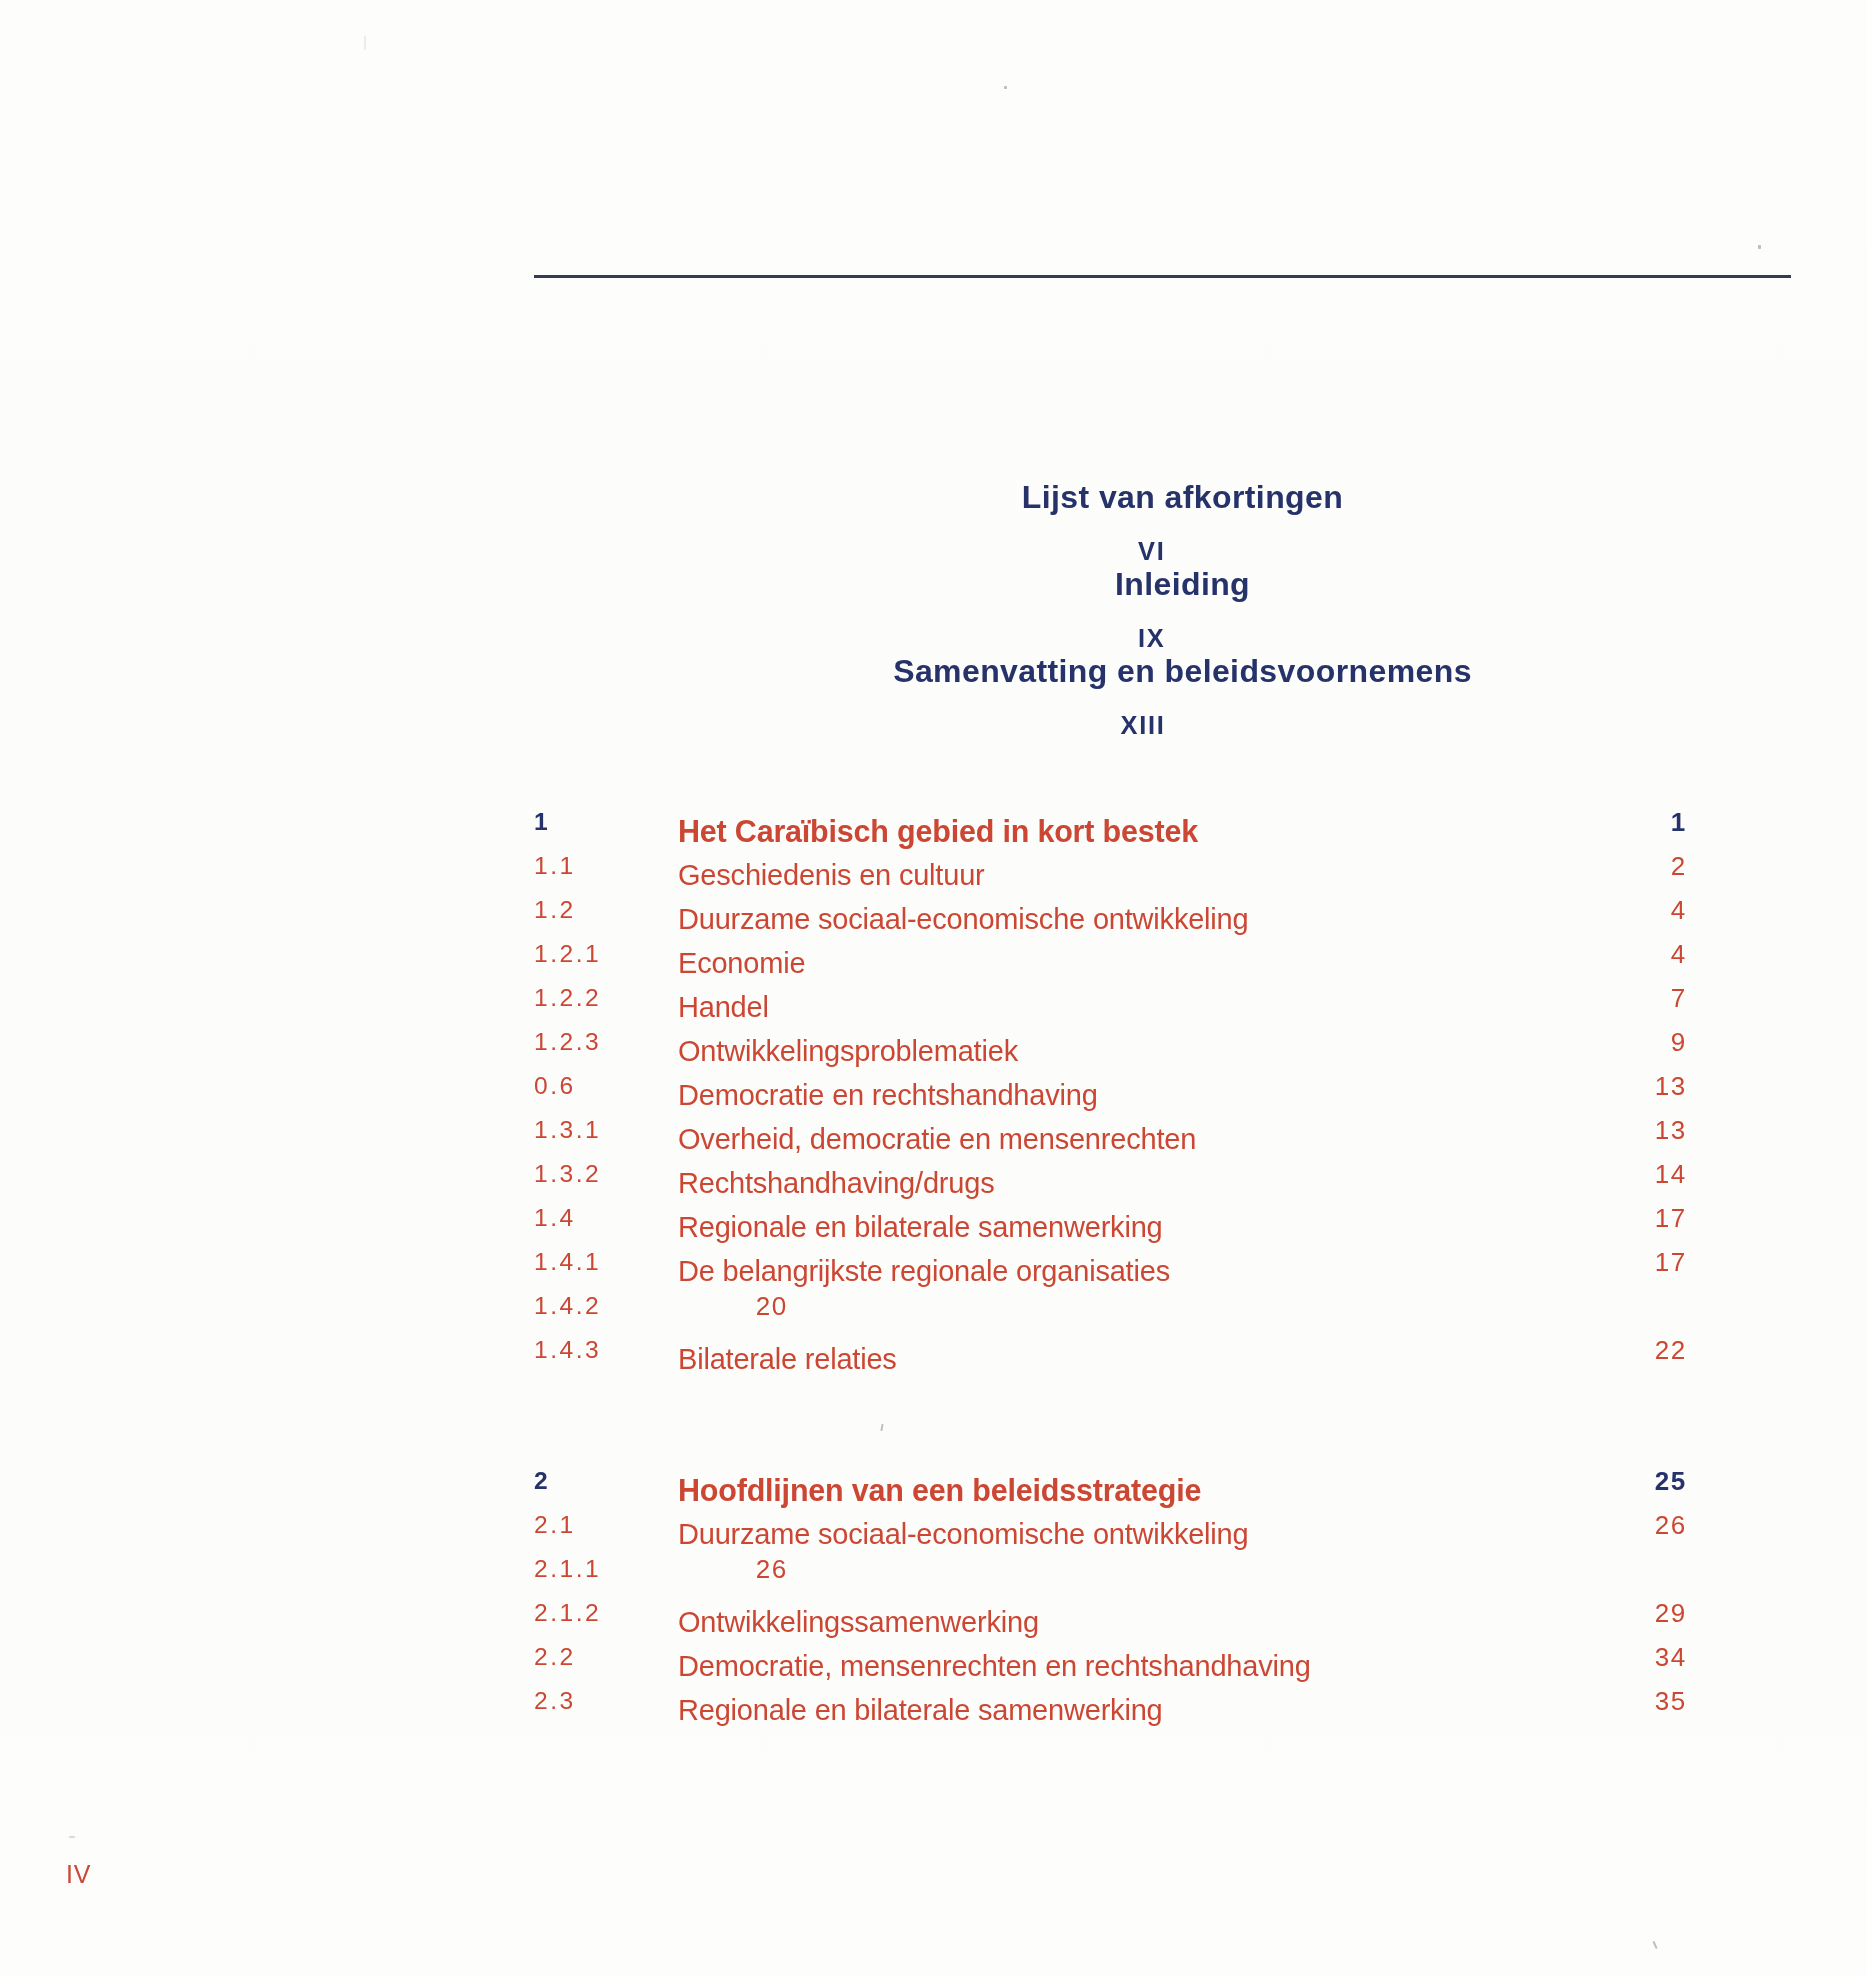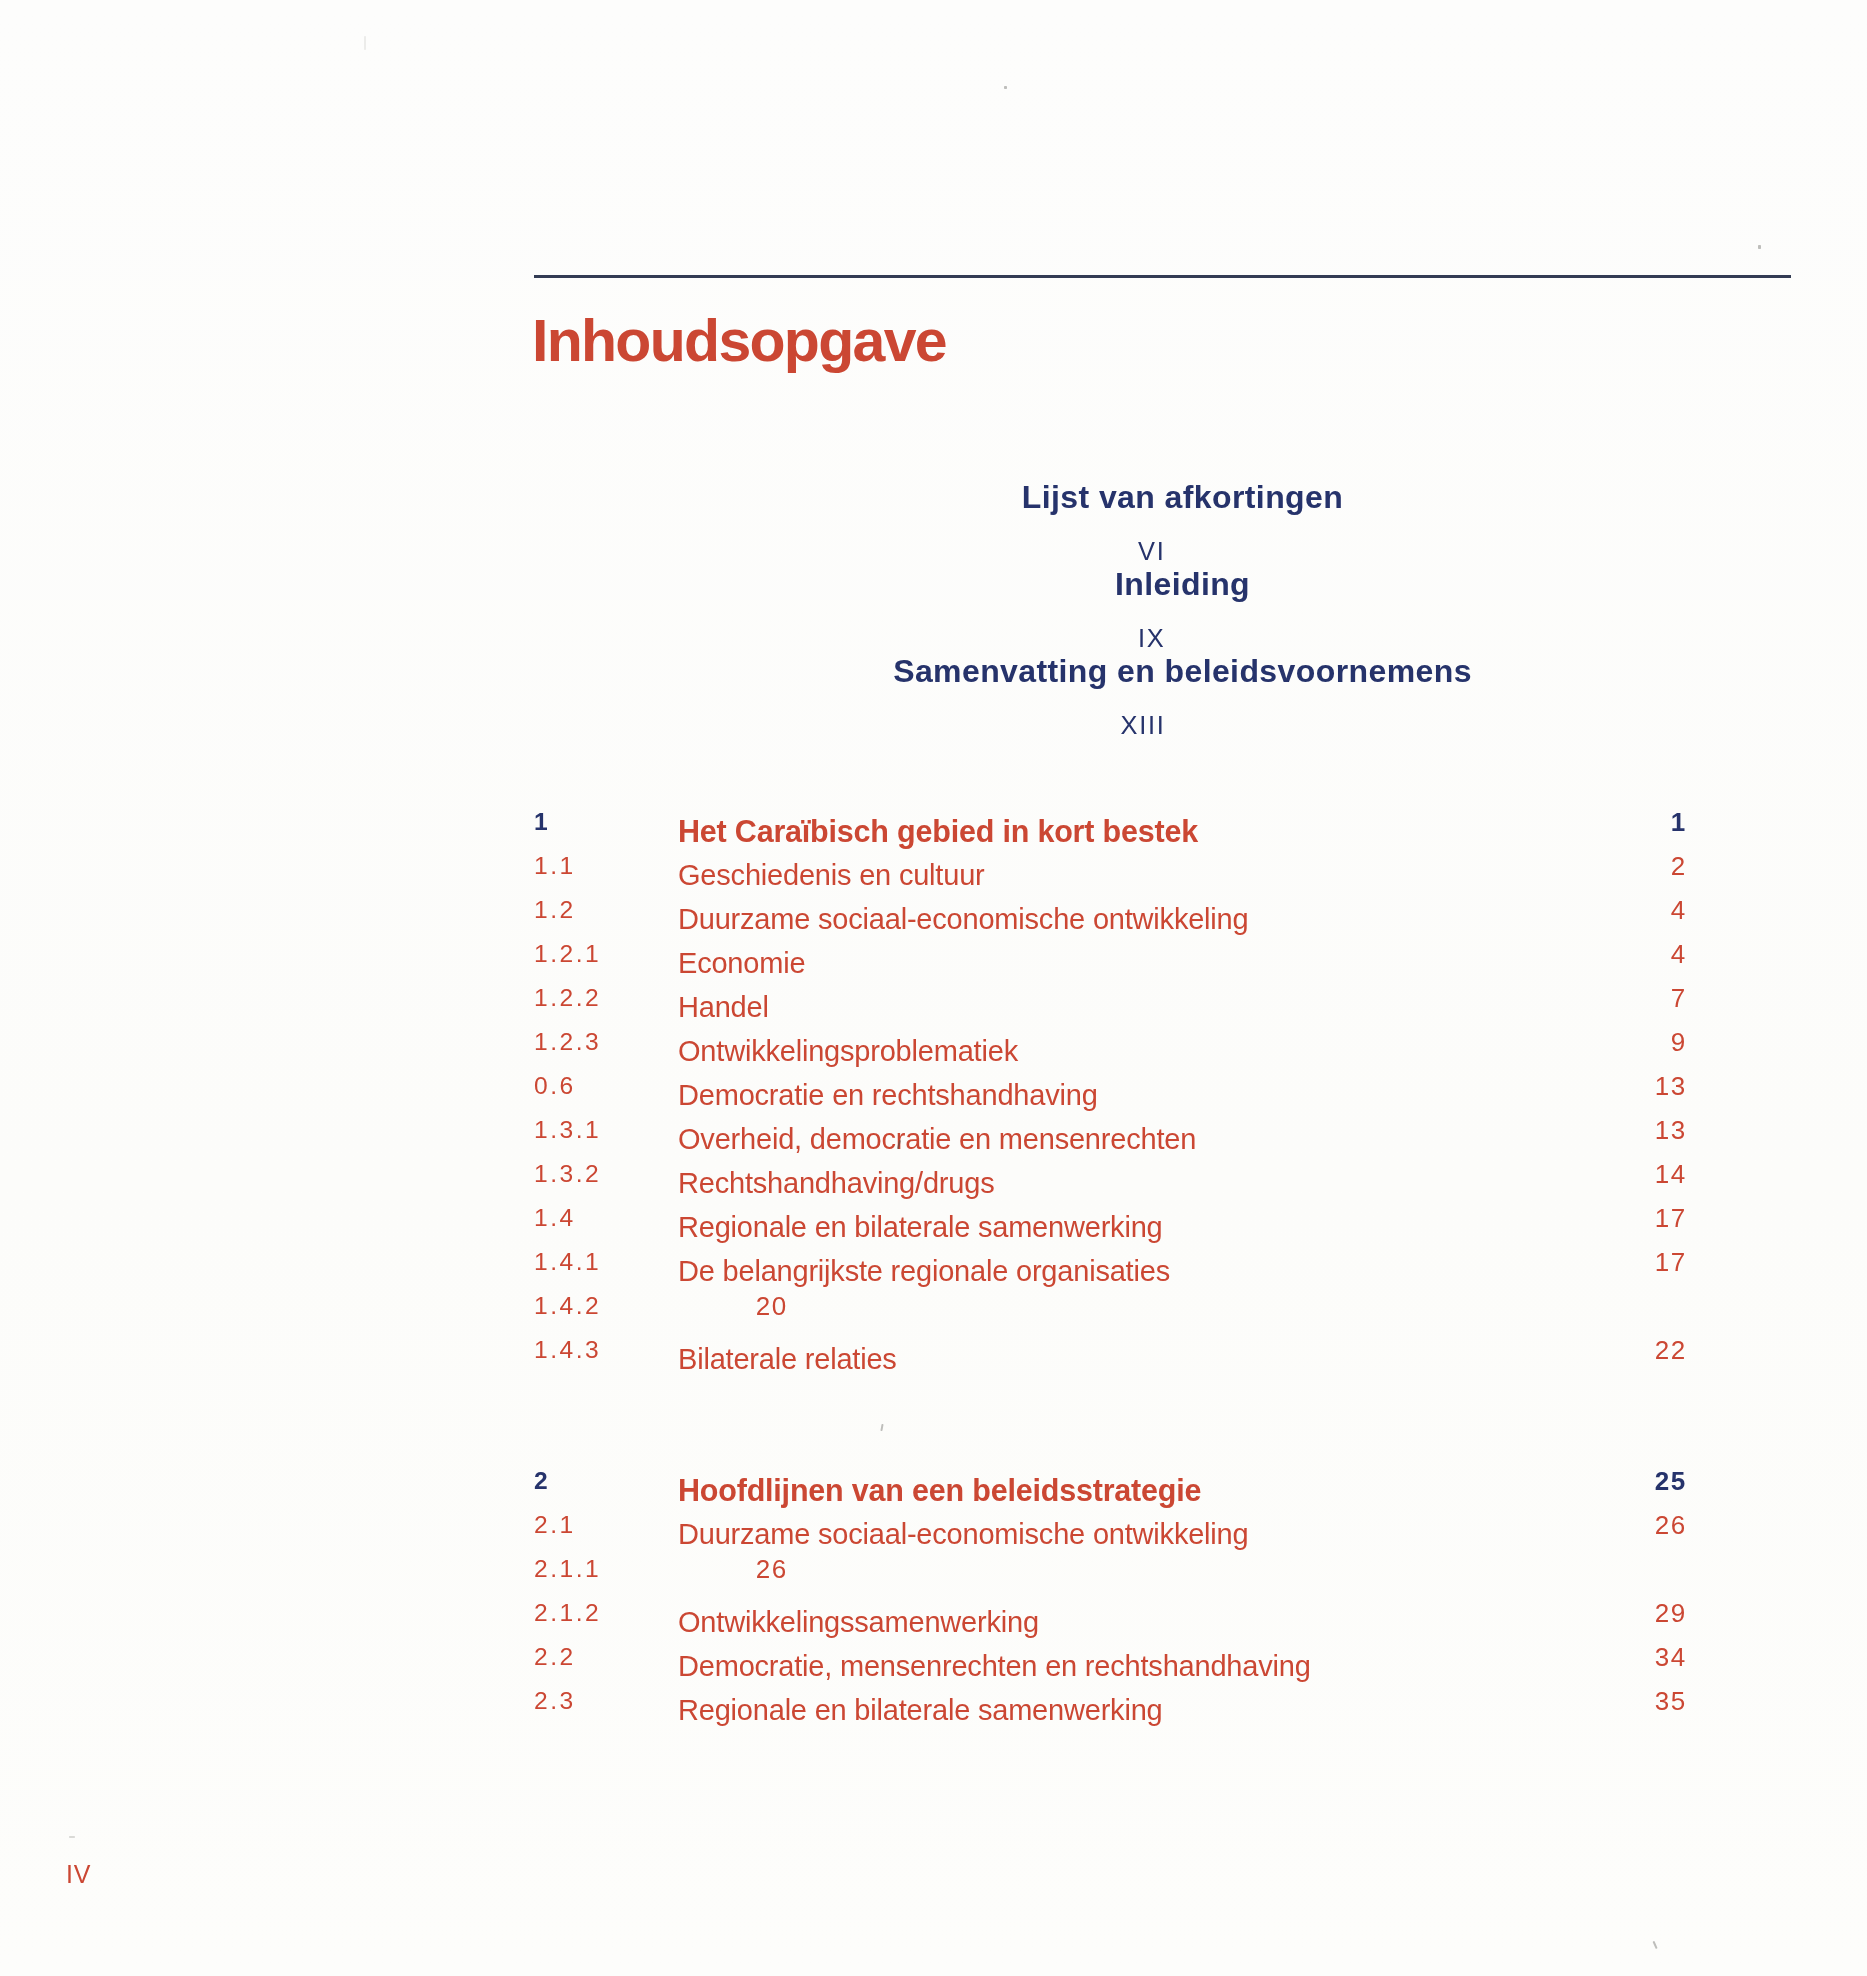--- a/index.html
+++ b/index.html
@@ -56,21 +56,21 @@
     flex: 1;
     font-size: 32px;
     font-weight: bold;
     letter-spacing: 0.4px;
     color: #26336b;
   }
   .front-matter .pg {
     width: 110px;
     text-align: right;
     font-size: 25.4px;
-    font-weight: normal;
+    font-weight: bold;
     letter-spacing: 1.7px;
     color: #26336b;
   }
 
   
   .toc {
     position: absolute;
     left: 534px;
     top: 800px;
     width: 1153px;
@@ -140,21 +140,20 @@
   .speck.s6 { left: 1654px; top: 1941px; width: 1.7px; height: 7.6px; transform: rotate(-24deg); }
   .speck.s7 { left: 364px;  top: 36px;  width: 1.7px; height: 13.6px; opacity: 0.15; }
 </style>
 </head>
 <body>
 
 <div class="page">
 
   <div class="top-rule"></div>
 
-  <div class="doc-title">Inhoudsopgave</div>
 
   <div class="front-matter">
     <div class="row">
       <span class="label">Lijst van afkortingen</span>
       <span class="pg">VI</span>
     </div>
     <div class="row">
       <span class="label">Inleiding</span>
       <span class="pg">IX</span>
     </div>

